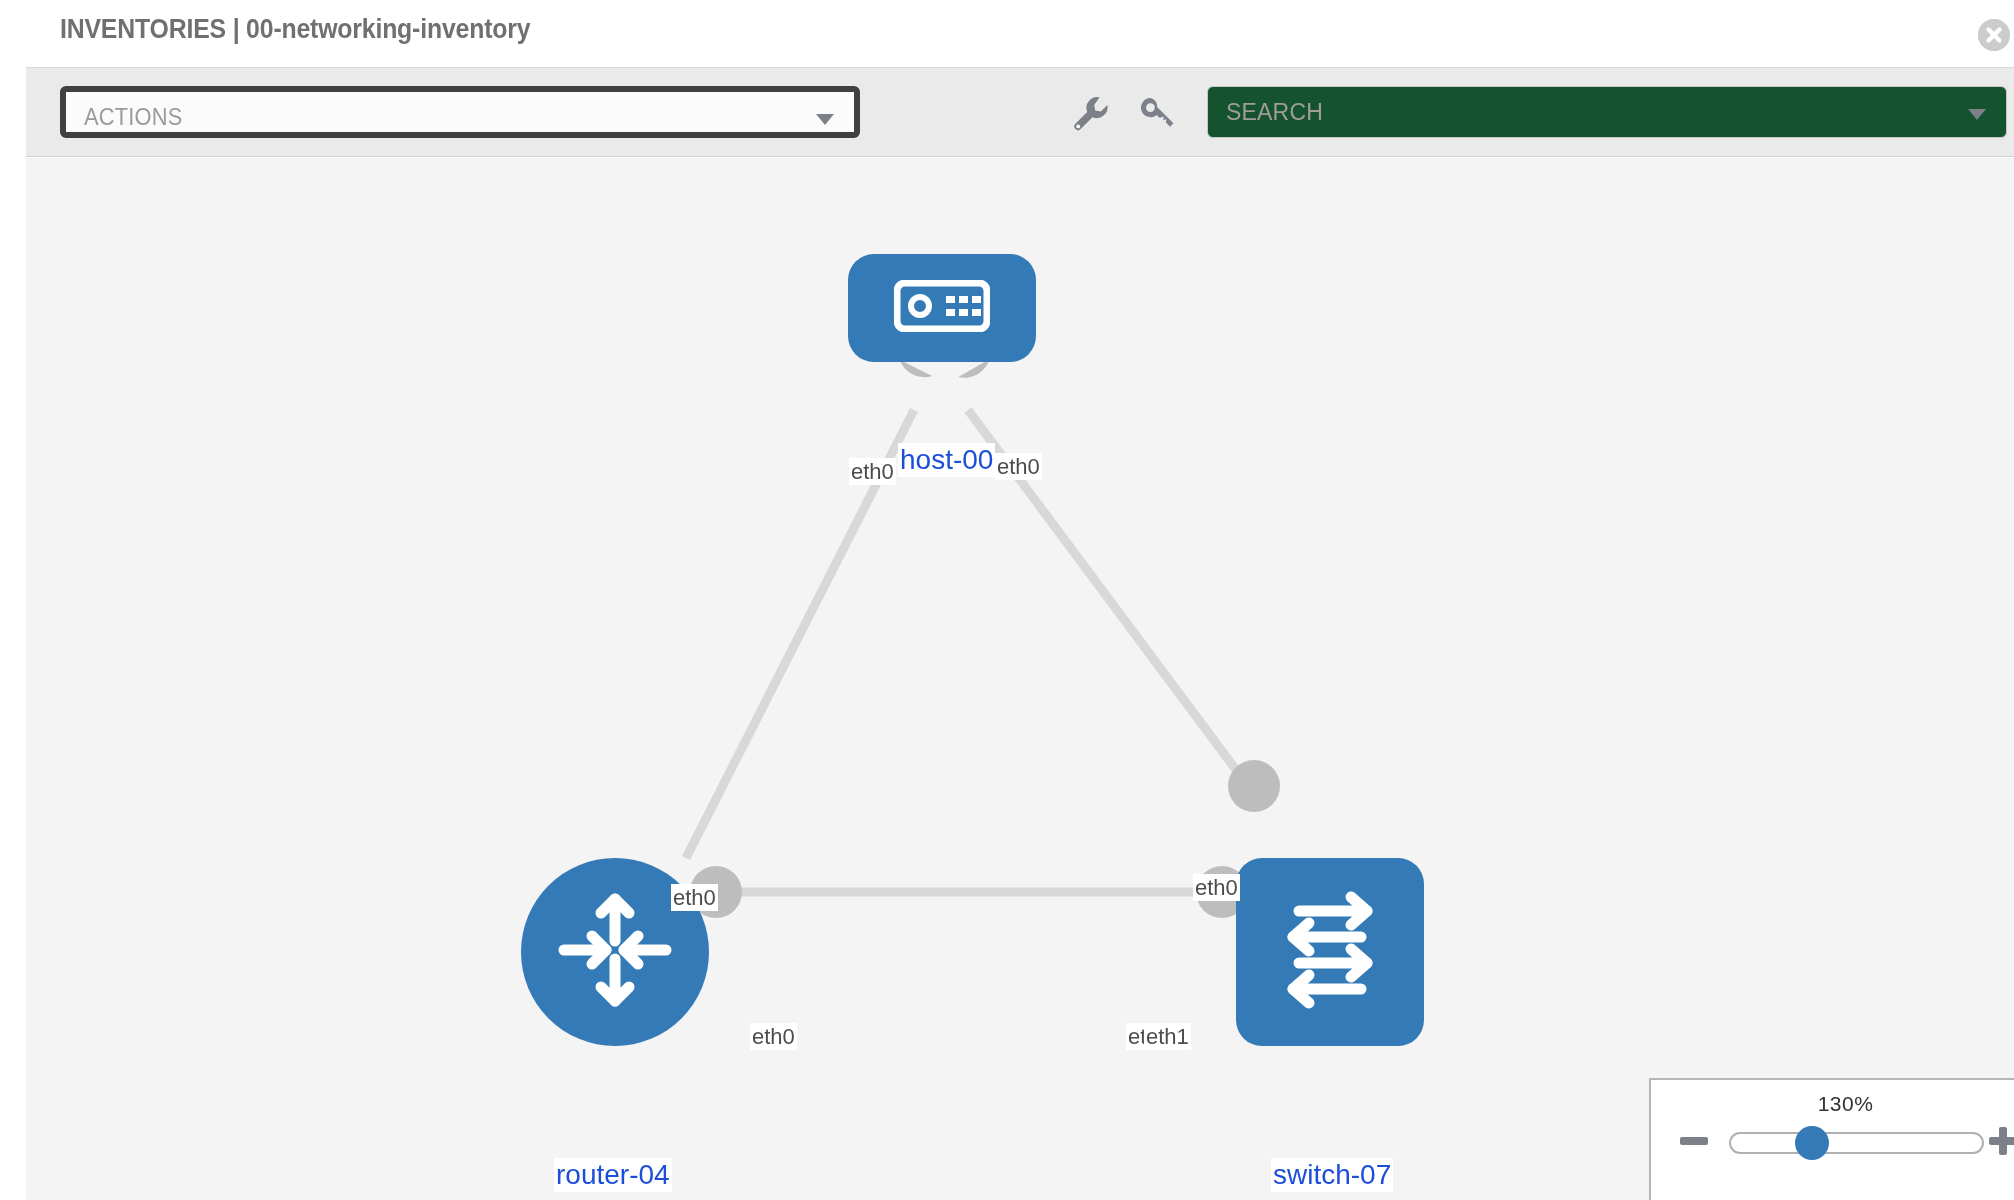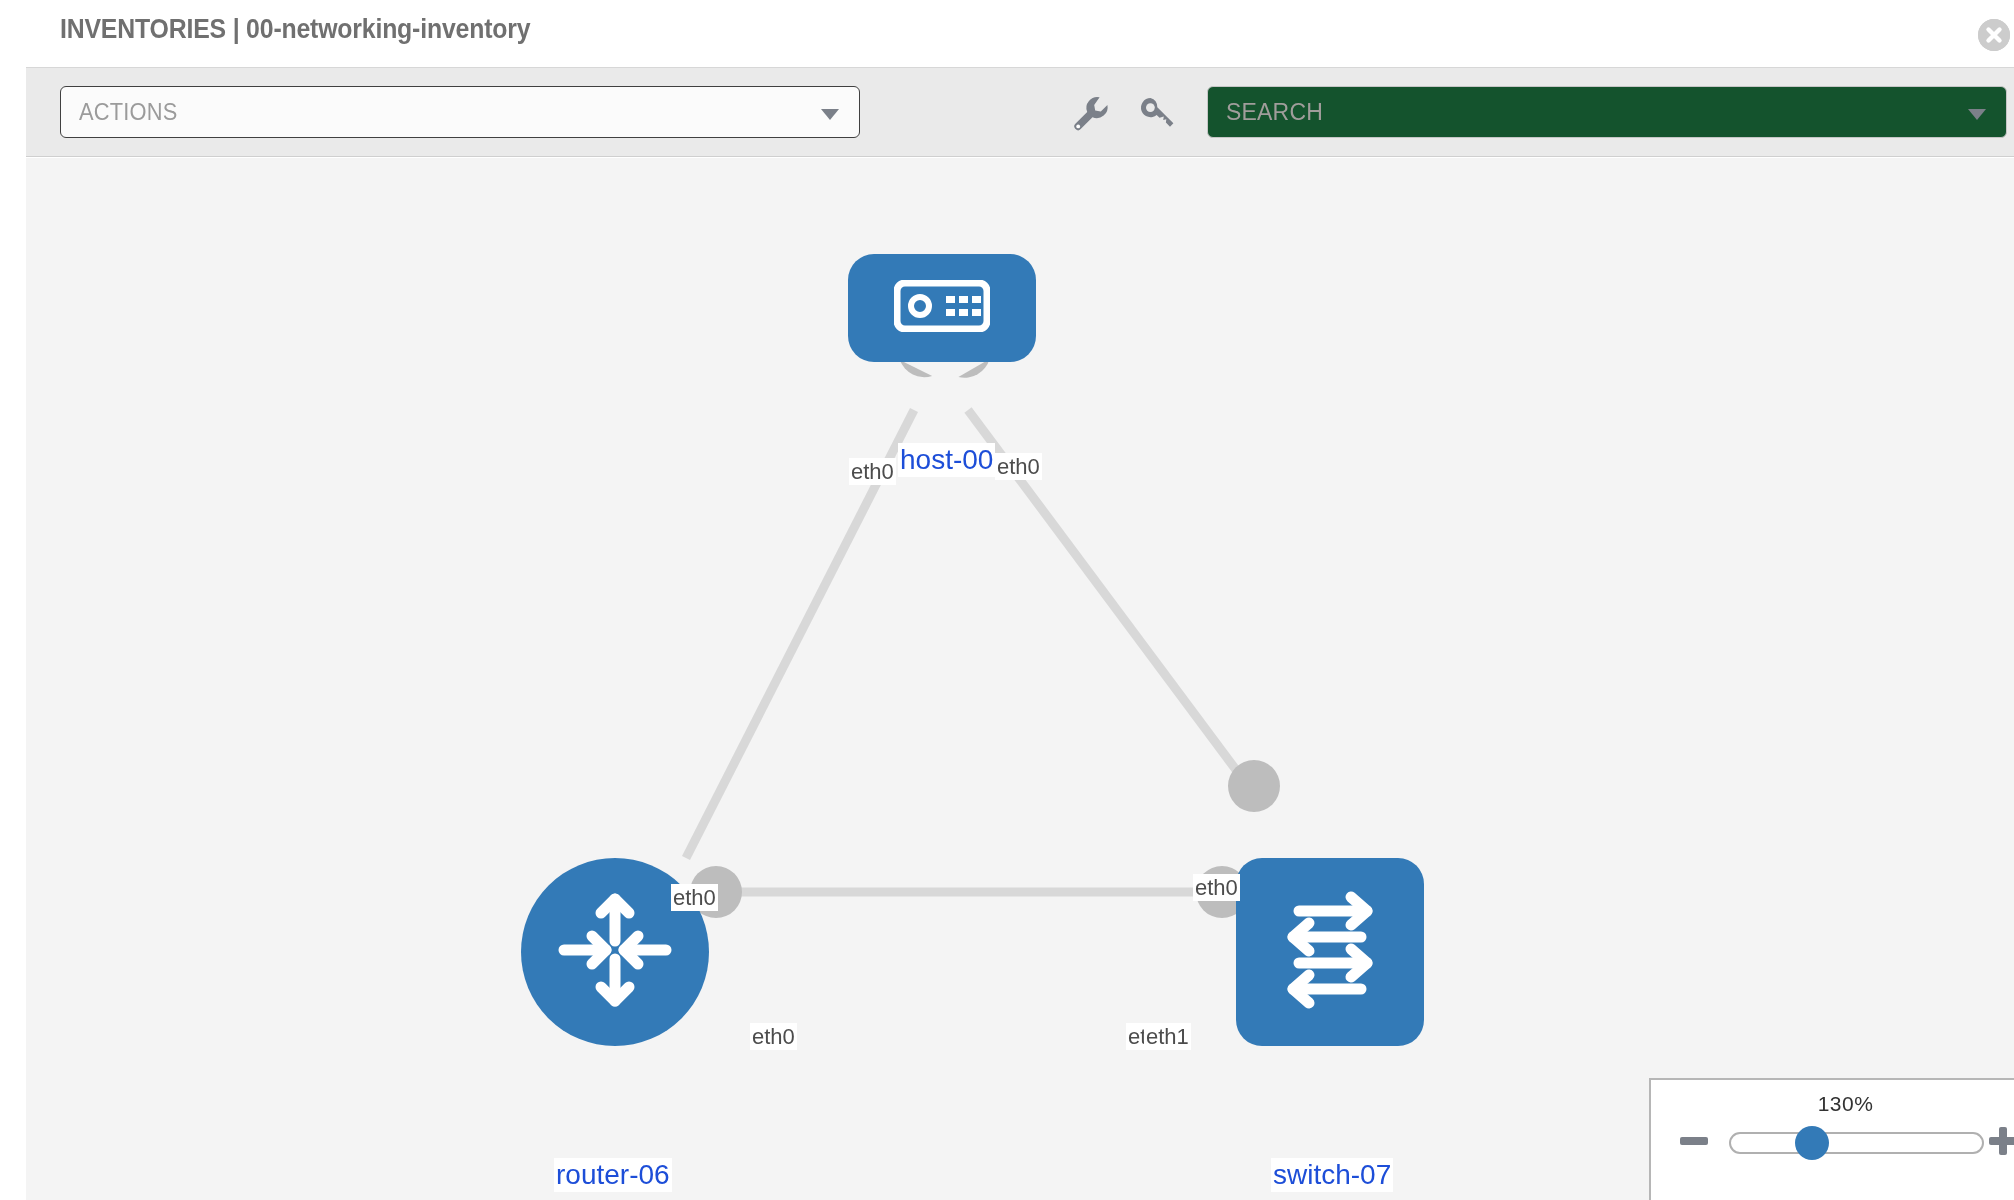--- a/index.html
+++ b/index.html
@@ -55,21 +55,21 @@
     left: 0; top: 68px;
     width: 2014px; height: 89px;
     background: #eaeaea;
     border-bottom: 1px solid #cfcfcf;
   }
   .actions-select {
     position: absolute;
     left: 34px; top: 18px;
     width: 800px; height: 52px;
     background: #fbfbfb;
-    border: 1px solid #404040;
+    border: 6px solid #404040;
     border-radius: 6px;
     cursor: pointer;
   }
   .actions-label {
     position: absolute;
     left: 18px; top: 12px;
     font-size: 23px;
     color: #9b9b9b;
     letter-spacing: 0.2px;
     font-family: "Liberation Sans Narrow", "Liberation Sans", sans-serif;
@@ -308,21 +308,21 @@
 
             <line x1="10" y1="61" x2="52" y2="61"></line>
             <polyline points="38,47 52,61 38,75"></polyline>
 
             <line x1="112" y1="61" x2="70" y2="61"></line>
             <polyline points="84,47 70,61 84,75"></polyline>
           </g>
         </svg>
       </span>
     </div>
-    <div class="node-label" style="left:528px; top:1000px;">router-06</div>
+    <div class="node-label" style="left:528px; top:1000px;">router-04</div>
 
     <div class="node node-switch" style="left:1210px; top:700px;">
       <span class="node-icon">
         <svg width="118" height="118" viewBox="0 0 118 118" aria-hidden="true">
           <g stroke="#ffffff" stroke-width="11" stroke-linecap="round" stroke-linejoin="round" fill="none">
             <line x1="28" y1="20" x2="96" y2="20"></line>
             <polyline points="80,6 96,20 80,34"></polyline>
             <line x1="90" y1="46" x2="22" y2="46"></line>
             <polyline points="38,32 22,46 38,60"></polyline>
             <line x1="28" y1="72" x2="96" y2="72"></line>

